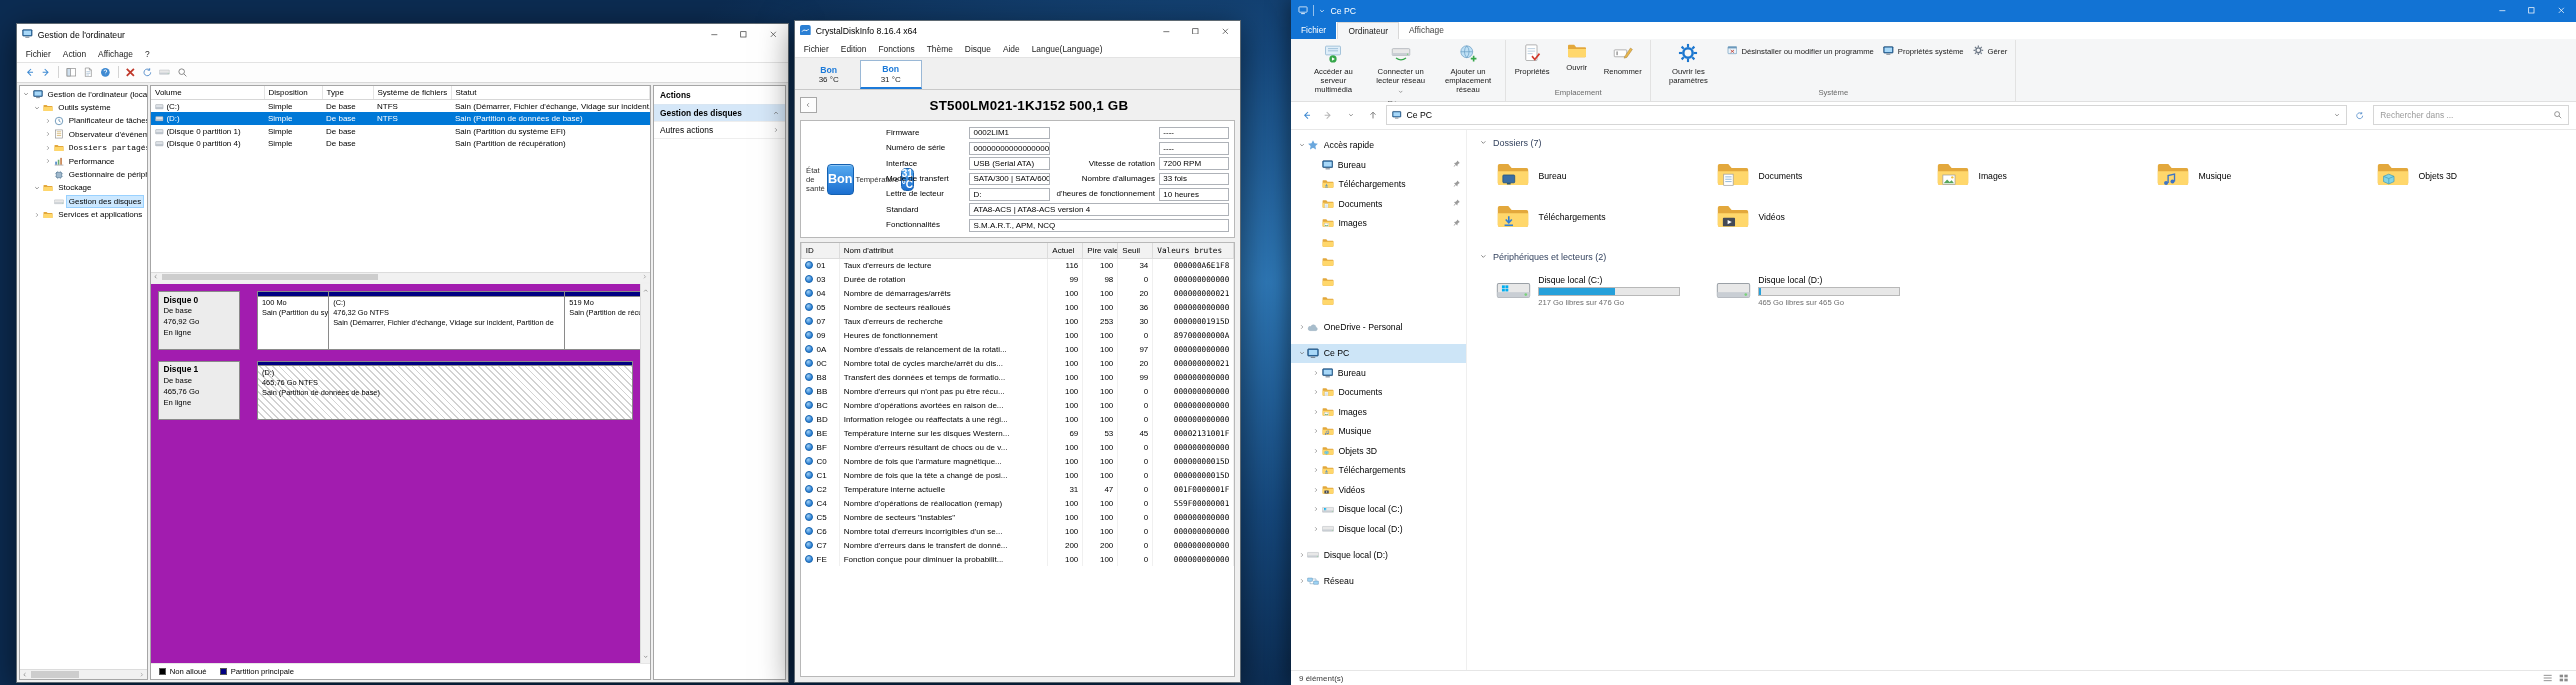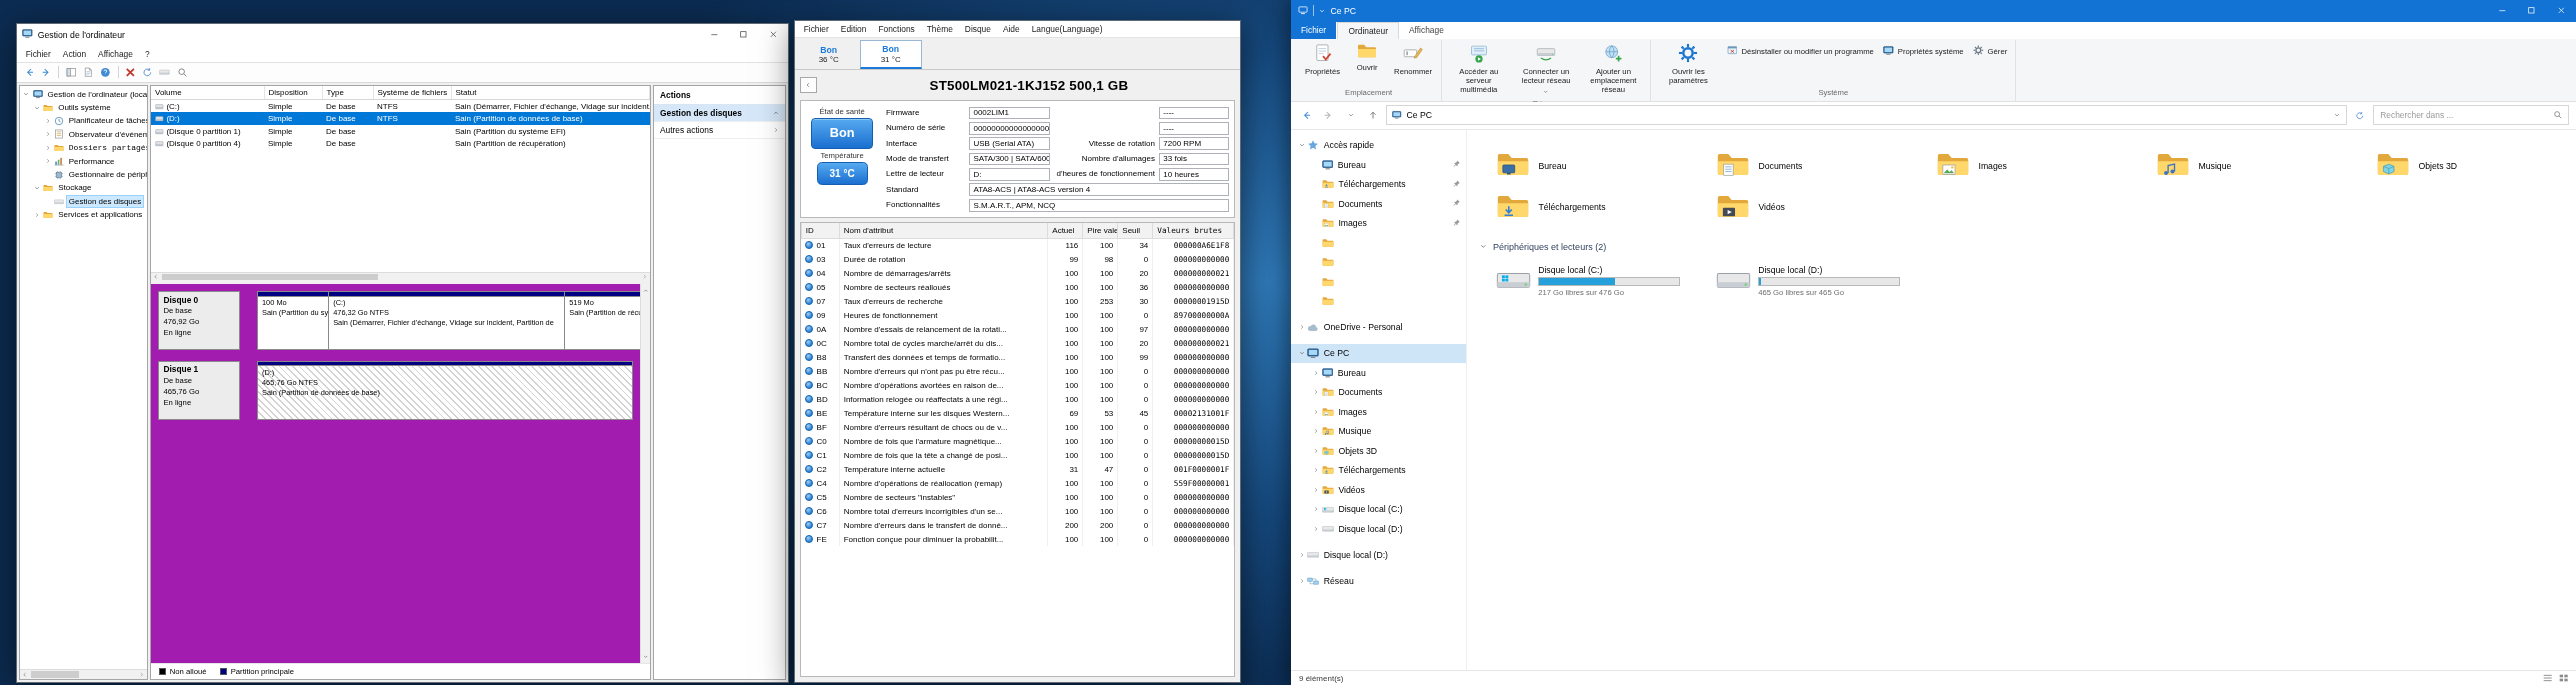--- a/index.html
+++ b/index.html
@@ -68,21 +68,21 @@
   #cdi-tabs{height:32px;background:#f0f0f0;border-bottom:0.7px solid #c9c9c9;display:flex;align-items:stretch;padding:2px 2.7px 0}
   .cdi-tab{width:62px;display:flex;flex-direction:column;align-items:center;justify-content:center;gap:0.7px;border:0.7px solid transparent}
   .cdi-tab-health{color:#1c7ad9;font-weight:bold;font-size:8.7px}
   .cdi-tab-temp{font-size:8px;color:#222}
   .cdi-tab.selected{background:#fff;border-color:#9ab8d6;border-bottom:2px solid #1c7ad9}
   .cdi-main{flex:1;padding:4.7px;display:flex;flex-direction:column;gap:4px;background:#f0f0f0;min-height:0}
   .cdi-title-row{display:flex;align-items:center;gap:5.4px;height:21.5px;flex:none}
   .cdi-nav{width:17.4px;height:16px;border:0.7px solid #a8a8a8;background:#fdfdfd;display:flex;align-items:center;justify-content:center}
   .cdi-title{flex:1;text-align:center;font-size:13.4px;font-weight:600;letter-spacing:0.2px}
   .cdi-info-panel{background:#fff;border:0.7px solid #b8b8b8;padding:5.4px;display:flex;gap:8px;flex:none}
-  .health-col{width:72px;display:flex;flex-direction:column;align-items:center;gap:2px;flex:none}
+  .health-col{width:72px;display:flex;align-items:center;gap:2px;flex:none}
   .small-label{font-size:7.7px;color:#333}
   .health-btn{width:62px;height:31px;border-radius:4px;border:0.7px solid #1460b0;background:linear-gradient(#56aaf0,#1b6fd0);color:#fff;font-size:12.7px;font-weight:bold;display:flex;align-items:center;justify-content:center;box-shadow:inset 0 0.7px 0 rgba(255,255,255,.45)}
   .temp-box{width:51px;height:23px;border-radius:4.7px;border:0.7px solid #1460b0;background:linear-gradient(#56aaf0,#1b6fd0);color:#fff;font-size:10px;font-weight:bold;display:flex;align-items:center;justify-content:center}
   #cdi-info-grid{flex:1;display:grid;grid-template-columns:79px minmax(0,1fr) 101px 70px;column-gap:4px;row-gap:2.7px;align-content:start;font-size:8px;min-width:0}
   .ci-lbl{padding-top:1.3px;white-space:nowrap;overflow:hidden}
   .ci-lbl2{direction:rtl}
   .ci-val{border:0.7px solid #aeb2b8;background:#fff;height:12.7px;padding:0.7px 3.4px;white-space:nowrap;overflow:hidden}
   .ci-span{grid-column:2/5}
   .smart-panel{flex:1;background:#fff;border:0.7px solid #b8b8b8;overflow:hidden;min-height:0}
   #smart-table{width:100%;border-collapse:collapse;font-size:8px;table-layout:fixed}
@@ -560,20 +560,44 @@
         <span>Autres actions</span>
         <span><svg width="6" height="6" viewBox="0 0 10 10">
               <path d="M3.5 2 L6.5 5 3.5 8" stroke="#8a8a8a" stroke-width="1.2" fill="none"></path>
             </svg></span>
       </div>
     </div>
   </div>
 </section>
 
 <section class="window" id="win-cdi">
+  <header class="titlebar">
+    <span><svg width="10.7" height="10.7" viewBox="0 0 16 16">
+          <rect width="16" height="16" rx="3" fill="#2a7fd4"></rect>
+          <path d="M3 10 q2.5 -4 5 -2 t5 -2" stroke="#fff" stroke-width="1.4" fill="none"></path>
+        </svg></span>
+    <span class="tb-title">CrystalDiskInfo 8.16.4 x64</span>
+    <span class="winbtns">
+      <span class="wb">
+          <svg width="6.7" height="6.7" viewBox="0 0 10 10">
+            <line x1="0.5" y1="5.5" x2="9.5" y2="5.5" stroke="currentColor" stroke-width="1.1"></line>
+          </svg>
+        </span>
+      <span class="wb">
+          <svg width="6.7" height="6.7" viewBox="0 0 10 10">
+            <rect x="1" y="1" width="8" height="8" fill="none" stroke="currentColor" stroke-width="1.1"></rect>
+          </svg>
+        </span>
+      <span class="wb close">
+          <svg width="6.7" height="6.7" viewBox="0 0 10 10">
+            <path d="M1.2 1.2 L8.8 8.8 M8.8 1.2 L1.2 8.8" stroke="currentColor" stroke-width="1.1"></path>
+          </svg>
+        </span>
+    </span>
+  </header>
   <nav class="menubar" id="cdi-menu">
       <span class="menu-item">Fichier</span>
       <span class="menu-item">Edition</span>
       <span class="menu-item">Fonctions</span>
       <span class="menu-item">Thème</span>
       <span class="menu-item">Disque</span>
       <span class="menu-item">Aide</span>
       <span class="menu-item">Langue(Language)</span>
     </nav>
   <div id="cdi-tabs">
@@ -857,52 +881,20 @@
       <span class="ex-tab file">Fichier</span>
       <span class="ex-tab selected">Ordinateur</span>
       <span class="ex-tab">Affichage</span>
     </div>
   <div id="ex-ribbon">
     <div id="ex-ribbon-groups" style="display:flex">
         <div class="rb-group">
           <div class="rb-buttons">
             <div class="rb-large">
               <span><svg width="20" height="20" viewBox="0 0 32 32">
-                  <rect x="6" y="3" width="18" height="25" rx="1.5" fill="#fff" stroke="#8a8a8a"></rect>
-                  <g stroke="#b9cede" stroke-width="1.5">
-                    <line x1="9" y1="9" x2="21" y2="9"></line>
-                    <line x1="9" y1="13" x2="21" y2="13"></line>
-                    <line x1="9" y1="17" x2="17" y2="17"></line>
-                  </g>
-                  <path d="M16 21 l4.5 5.5 L28 17" stroke="#d23b2e" stroke-width="2.6" fill="none"></path>
-                </svg></span>
-              <span class="rb-lbl">Propriétés</span>
-            </div>
-            <div class="rb-large">
-              <span><svg width="20" height="16" viewBox="0 0 20 16">
-                  <path d="M1 2.8 a1 1 0 0 1 1 -1 h5.2 l2 2.4 H18 a1 1 0 0 1 1 1 V13 a1.2 1.2 0 0 1 -1.2 1.2 H2.2 A1.2 1.2 0 0 1 1 13 z" fill="#e3a83c"></path>
-                  <path d="M1 6 h18 V13 a1.2 1.2 0 0 1 -1.2 1.2 H2.2 A1.2 1.2 0 0 1 1 13 z" fill="#ffd76b"></path>
-                </svg></span>
-              <span class="rb-lbl">Ouvrir</span>
-            </div>
-            <div class="rb-large">
-              <span><svg width="20" height="20" viewBox="0 0 32 32">
-                  <rect x="2" y="11" width="20" height="11" rx="1" fill="#fff" stroke="#8a8a8a"></rect>
-                  <line x1="6.5" y1="13.5" x2="6.5" y2="19.5" stroke="#444" stroke-width="1.3"></line>
-                  <path d="M19 21 L28 8 l3 2.2 -9 13 -4.2 1 z" fill="#e8b64c" stroke="#a8823a" stroke-width="0.8"></path>
-                </svg></span>
-              <span class="rb-lbl">Renommer</span>
-            </div>
-          </div>
-          <div class="rb-caption">Emplacement</div>
-        </div>
-        <div class="rb-group">
-          <div class="rb-buttons">
-            <div class="rb-large">
-              <span><svg width="20" height="20" viewBox="0 0 32 32">
                   <rect x="4" y="5" width="24" height="14" rx="1.5" fill="#dfeef9" stroke="#7aa7c8"></rect>
                   <g stroke="#7aa7c8">
                     <line x1="8" y1="9" x2="24" y2="9"></line>
                     <line x1="8" y1="12.5" x2="24" y2="12.5"></line>
                   </g>
                   <circle cx="16" cy="25.5" r="5.8" fill="#35a64a"></circle>
                   <path d="M14.3 22.8 l4.8 2.7 -4.8 2.7 z" fill="#fff"></path>
                 </svg></span>
               <span class="rb-lbl">Accéder au serveur multimédia</span>
             </div>
@@ -921,20 +913,52 @@
             <div class="rb-large">
               <span><svg width="20" height="20" viewBox="0 0 32 32">
                   <circle cx="14" cy="14" r="9.5" fill="#bfe0f5" stroke="#5b93bd"></circle>
                   <path d="M4.5 14 h19 M14 4.5 a14 14 0 0 1 0 19 M14 4.5 a14 14 0 0 0 0 19" stroke="#5b93bd" fill="none"></path>
                   <path d="M25 20.5 v9 M20.5 25 h9" stroke="#35a64a" stroke-width="2.6"></path>
                 </svg></span>
               <span class="rb-lbl">Ajouter un emplacement réseau</span>
             </div>
           </div>
           <div class="rb-caption">Réseau</div>
+        </div>
+        <div class="rb-group">
+          <div class="rb-buttons">
+            <div class="rb-large">
+              <span><svg width="20" height="20" viewBox="0 0 32 32">
+                  <rect x="6" y="3" width="18" height="25" rx="1.5" fill="#fff" stroke="#8a8a8a"></rect>
+                  <g stroke="#b9cede" stroke-width="1.5">
+                    <line x1="9" y1="9" x2="21" y2="9"></line>
+                    <line x1="9" y1="13" x2="21" y2="13"></line>
+                    <line x1="9" y1="17" x2="17" y2="17"></line>
+                  </g>
+                  <path d="M16 21 l4.5 5.5 L28 17" stroke="#d23b2e" stroke-width="2.6" fill="none"></path>
+                </svg></span>
+              <span class="rb-lbl">Propriétés</span>
+            </div>
+            <div class="rb-large">
+              <span><svg width="20" height="16" viewBox="0 0 20 16">
+                  <path d="M1 2.8 a1 1 0 0 1 1 -1 h5.2 l2 2.4 H18 a1 1 0 0 1 1 1 V13 a1.2 1.2 0 0 1 -1.2 1.2 H2.2 A1.2 1.2 0 0 1 1 13 z" fill="#e3a83c"></path>
+                  <path d="M1 6 h18 V13 a1.2 1.2 0 0 1 -1.2 1.2 H2.2 A1.2 1.2 0 0 1 1 13 z" fill="#ffd76b"></path>
+                </svg></span>
+              <span class="rb-lbl">Ouvrir</span>
+            </div>
+            <div class="rb-large">
+              <span><svg width="20" height="20" viewBox="0 0 32 32">
+                  <rect x="2" y="11" width="20" height="11" rx="1" fill="#fff" stroke="#8a8a8a"></rect>
+                  <line x1="6.5" y1="13.5" x2="6.5" y2="19.5" stroke="#444" stroke-width="1.3"></line>
+                  <path d="M19 21 L28 8 l3 2.2 -9 13 -4.2 1 z" fill="#e8b64c" stroke="#a8823a" stroke-width="0.8"></path>
+                </svg></span>
+              <span class="rb-lbl">Renommer</span>
+            </div>
+          </div>
+          <div class="rb-caption">Emplacement</div>
         </div>
         <div class="rb-group">
           <div class="rb-buttons">
             <div class="rb-large">
               <span><svg width="20" height="20" viewBox="0 0 32 32">
                   <circle cx="16" cy="16" r="7.5" fill="none" stroke="#1b76cf" stroke-width="4"></circle>
                   <g stroke="#1b76cf" stroke-width="3.4">
                     <line x1="16" y1="1.5" x2="16" y2="6.5"></line>
                     <line x1="16" y1="25.5" x2="16" y2="30.5"></line>
                     <line x1="1.5" y1="16" x2="6.5" y2="16"></line>
@@ -1357,20 +1381,26 @@
             <svg width="12" height="8.7" viewBox="0 0 20 14">
               <rect x="1" y="1.5" width="8" height="5.5" rx="0.5" fill="#9fd4f5" stroke="#4a7fa8" stroke-width="0.7"></rect>
               <rect x="11" y="6.5" width="8" height="5.5" rx="0.5" fill="#9fd4f5" stroke="#4a7fa8" stroke-width="0.7"></rect>
               <path d="M5 7 v4 h6 M15 6.5 V3 h-6" stroke="#4a7fa8" stroke-width="0.7" fill="none"></path>
             </svg>
           </span>
           <span class="sb-lbl">Réseau</span>
         </div>
       </div>
     <div class="ex-content">
+      <div class="sec-header">
+        <span><svg width="6.7" height="6.7" viewBox="0 0 10 10">
+              <path d="M2 3.5 L5 6.5 8 3.5" stroke="#6d6d6d" stroke-width="1.2" fill="none"></path>
+            </svg></span>
+        <span>Dossiers (7)</span>
+      </div>
       <div class="ex-grid" id="ex-folders">
           <div class="tile">
             <span class="tile-ic"><svg width="34" height="27" viewBox="0 0 20 16">
                 <path d="M1 2.8 a1 1 0 0 1 1 -1 h5.2 l2 2.4 H18 a1 1 0 0 1 1 1 V13 a1.2 1.2 0 0 1 -1.2 1.2 H2.2 A1.2 1.2 0 0 1 1 13 z" fill="#e3a83c"></path>
                 <path d="M1 6 h18 V13 a1.2 1.2 0 0 1 -1.2 1.2 H2.2 A1.2 1.2 0 0 1 1 13 z" fill="#ffd76b"></path>
                 <rect x="4" y="8.3" width="7" height="4.6" rx="0.5" fill="#3a6ea5" stroke="#27567f" stroke-width="0.5"></rect>
                 <rect x="6.4" y="13" width="2.2" height="0.9" fill="#27567f"></rect>
               </svg></span>
             <span class="tile-lbl">Bureau</span>
           </div>

